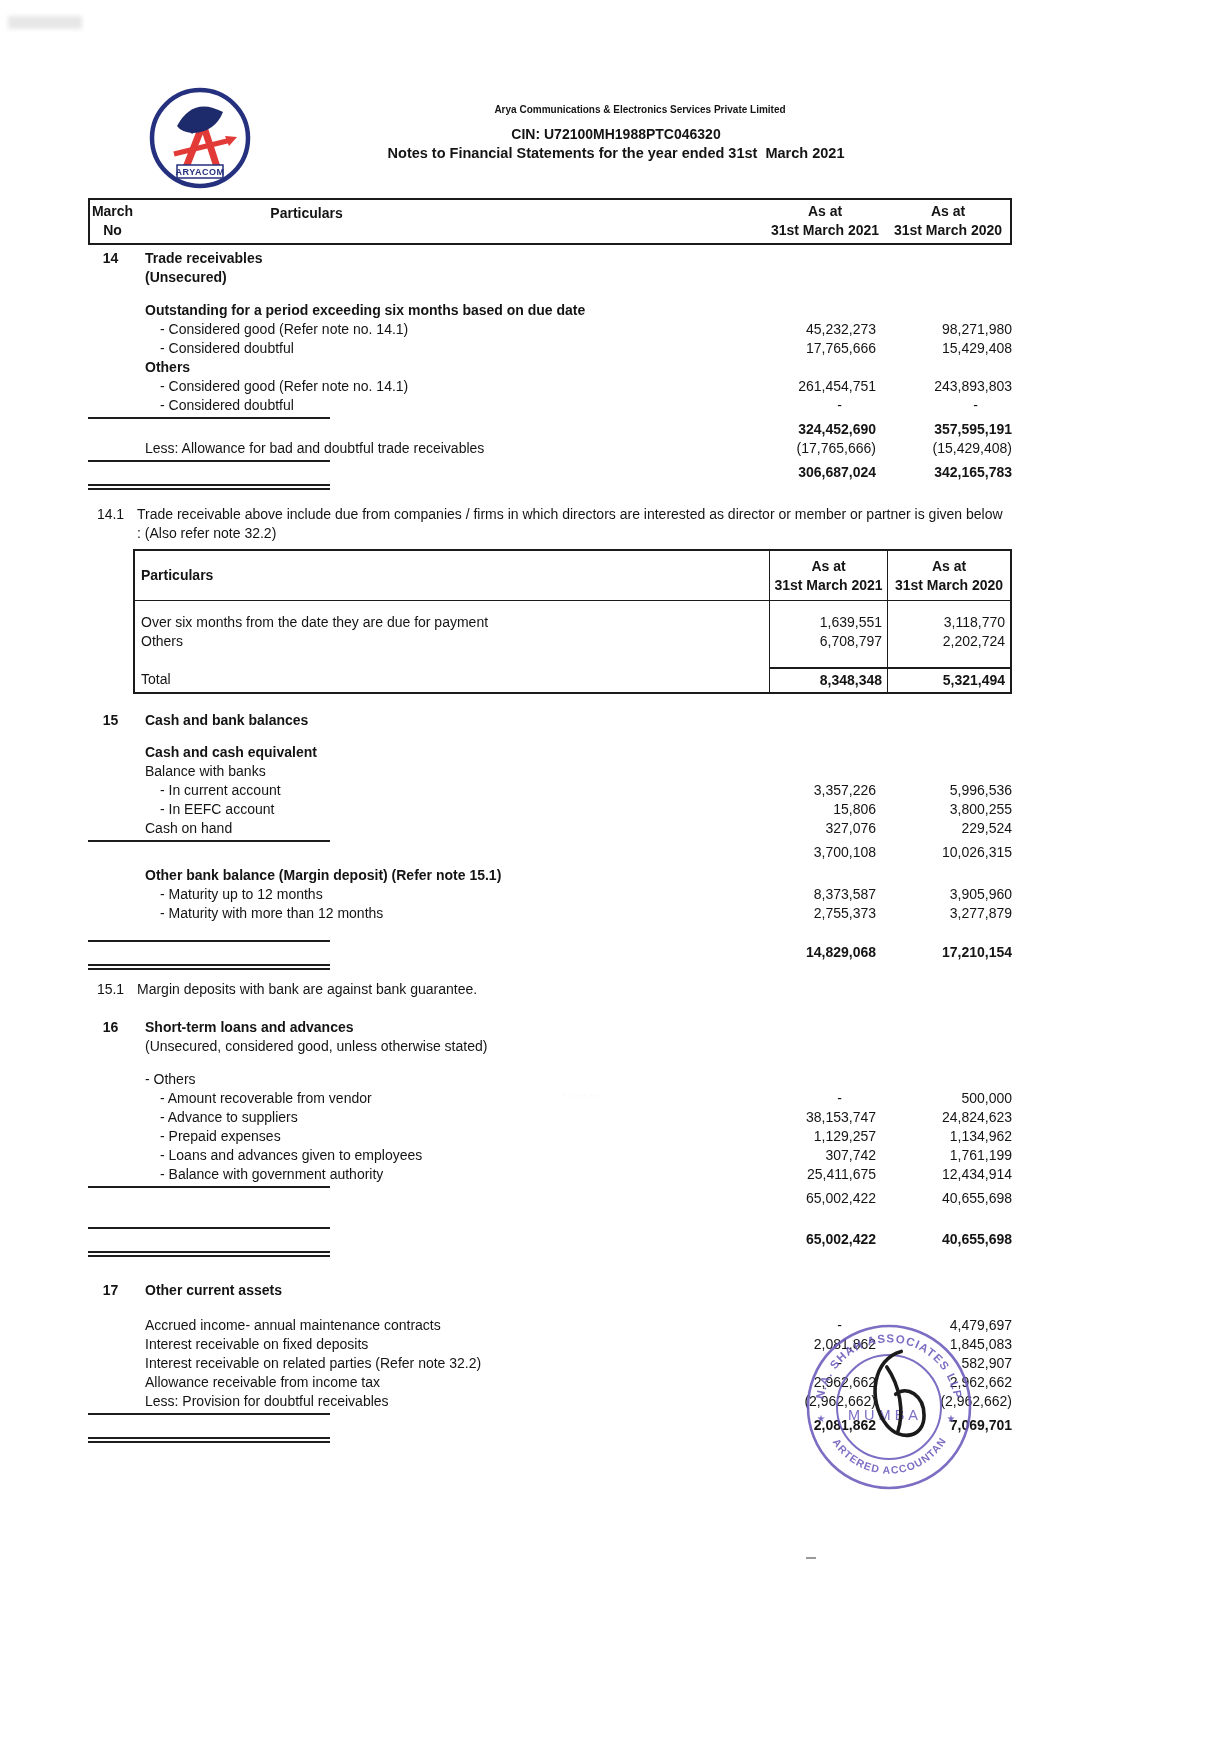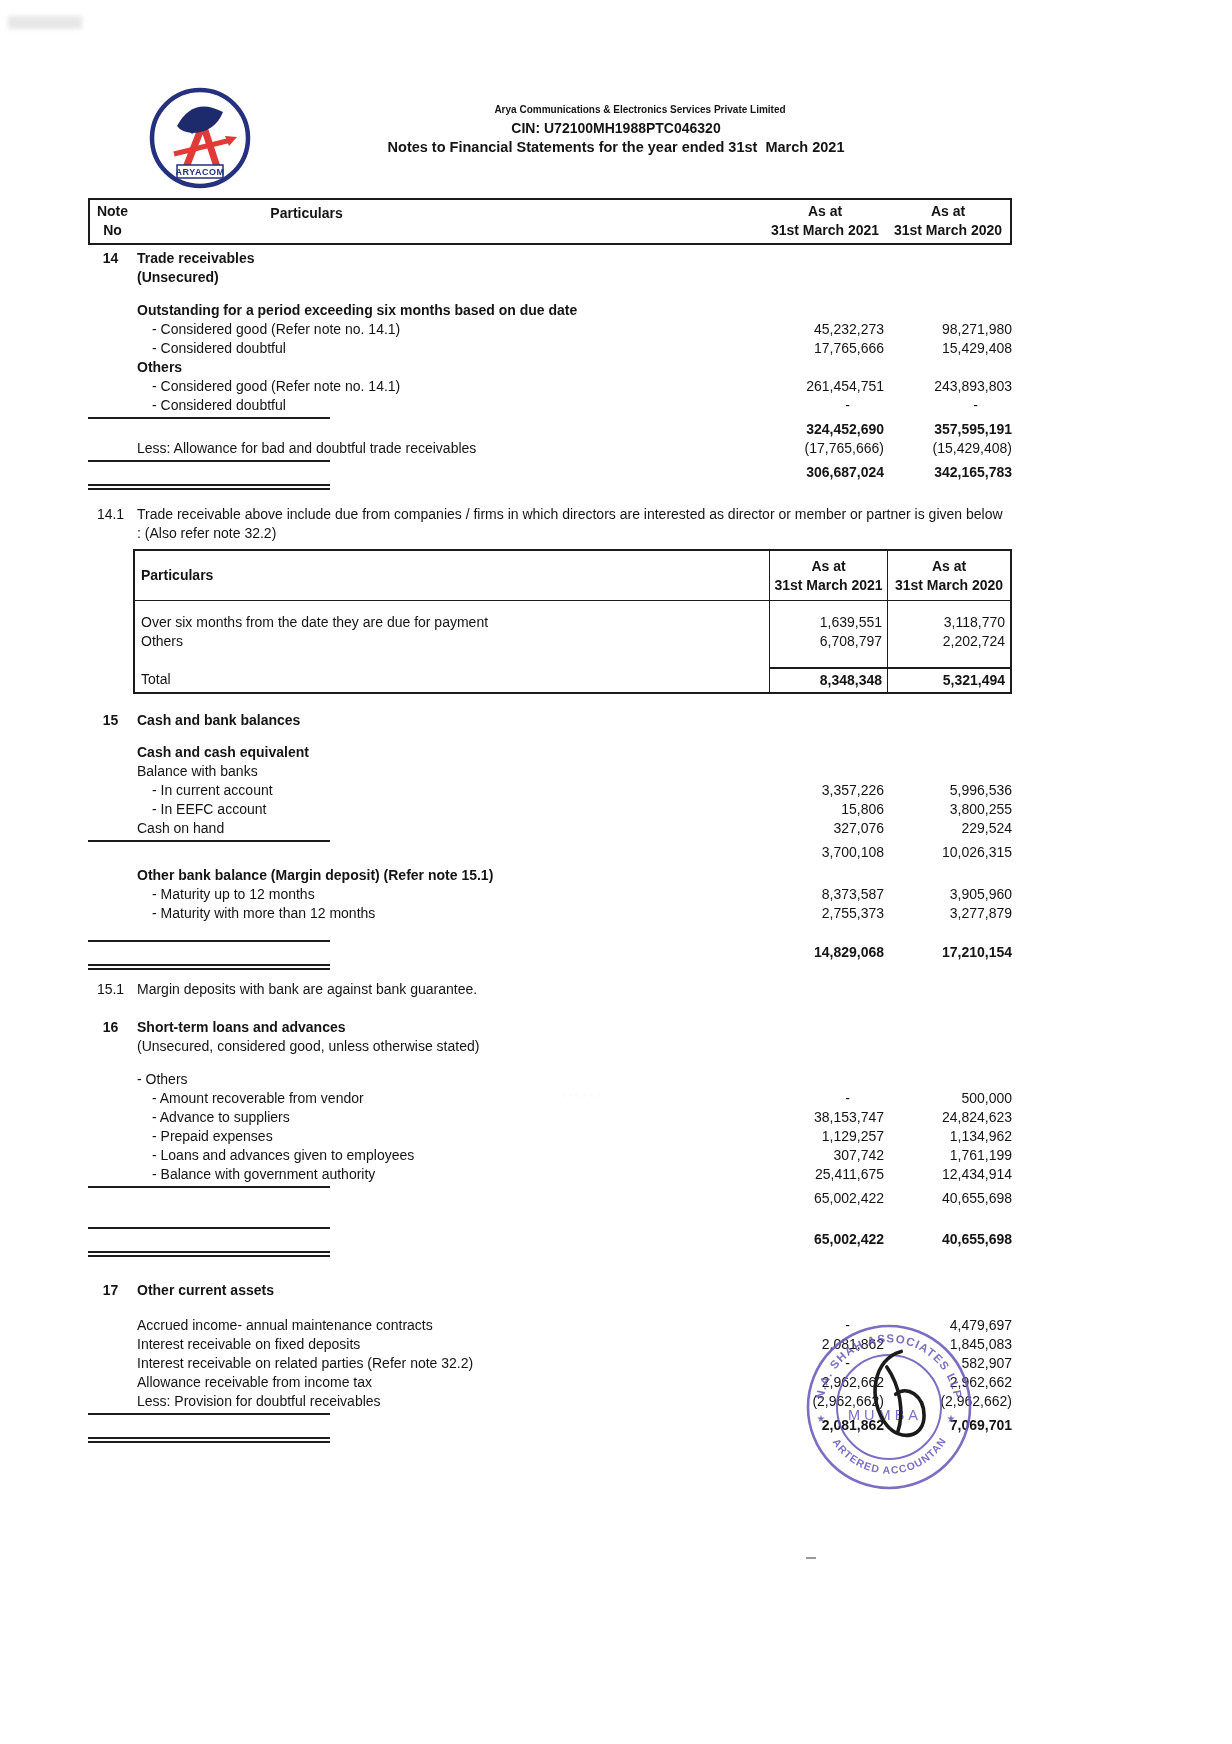--- a/index.html
+++ b/index.html
@@ -14,35 +14,35 @@
   .b { font-weight:bold; }
   
   .smudge-top { position:absolute; left:8px; top:16px; width:74px; height:13px; background:#e7e7e7; filter:blur(2px); }
   .dash-mark { position:absolute; left:806px; top:1557px; width:10px; height:2px; background:#9a9a9a; }
   .wm { position:absolute; left:562px; top:1086px; width:90px; height:8px; color:#d8d8d8; font-size:9px; letter-spacing:4px; filter:blur(1px); }
 
   
   .logo { position:absolute; left:147px; top:84px; }
   .title-block { position:absolute; left:0; top:100px; width:1232px; text-align:center; font-weight:bold; }
   .title-block .l1 { font-size:10px;padding-left:48px; }
-  .title-block .l2 { font-size:14px; }
+  .title-block .l2 { font-size:14px;margin-top:6px; }
   .title-block .l3 { font-size:14.5px; white-space:pre-wrap; }
 
   
   .content { position:absolute; left:88px; top:198px; width:924px; }
 
   .thead {
     display:grid; grid-template-columns:45px 1fr 114px 124px; column-gap:4px;
     border:2px solid #1b1b1b; font-weight:bold; padding:2px 0 3px 0;
   }
   .thead .cno { text-align:center; }
   .thead .cp  { text-align:center; padding-right:290px; padding-top:2px; }
   .thead .cc  { text-align:center; }
 
-  .frow { display:grid; grid-template-columns:45px 1fr 114px 124px; column-gap:4px; }
+  .frow { display:grid; grid-template-columns:45px 1fr 114px 124px; column-gap:12px; }
   .frow .cno { text-align:center; }
   .frow .clbl.ind1 { padding-left:15px; }
   .frow .cv { text-align:right; }
   .frow .cv.dash { padding-right:34px; }
   .smear { filter:blur(0.7px); }
 
   .rule { width:242px; margin-left:auto; }
   .rule.single { border-top:2px solid #1c1c1c; height:2px; margin:2px 0 1px 0; }
   .rule.double { border-top:2px solid #1c1c1c; border-bottom:2px solid #1c1c1c; height:6px; margin:2px 0 1px 0; }
 
@@ -95,21 +95,21 @@
   <div class="title-block">
     <div class="l1">Arya Communications &amp; Electronics Services Private Limited</div>
     <div class="l2">CIN: U72100MH1988PTC046320</div>
     <div class="l3">Notes to Financial Statements for the year ended 31st  March 2021</div>
   </div>
 
   <div class="content">
 
     <div class="thead">
       <div class="cno">
-        <div>Note</div>
+        <div>March</div>
         <div>No</div>
       </div>
       <div class="cp">Particulars</div>
       <div class="cc">
         <div>As at</div>
         <div>31st March 2021</div>
       </div>
       <div class="cc">
         <div>As at</div>
         <div>31st March 2020</div>

